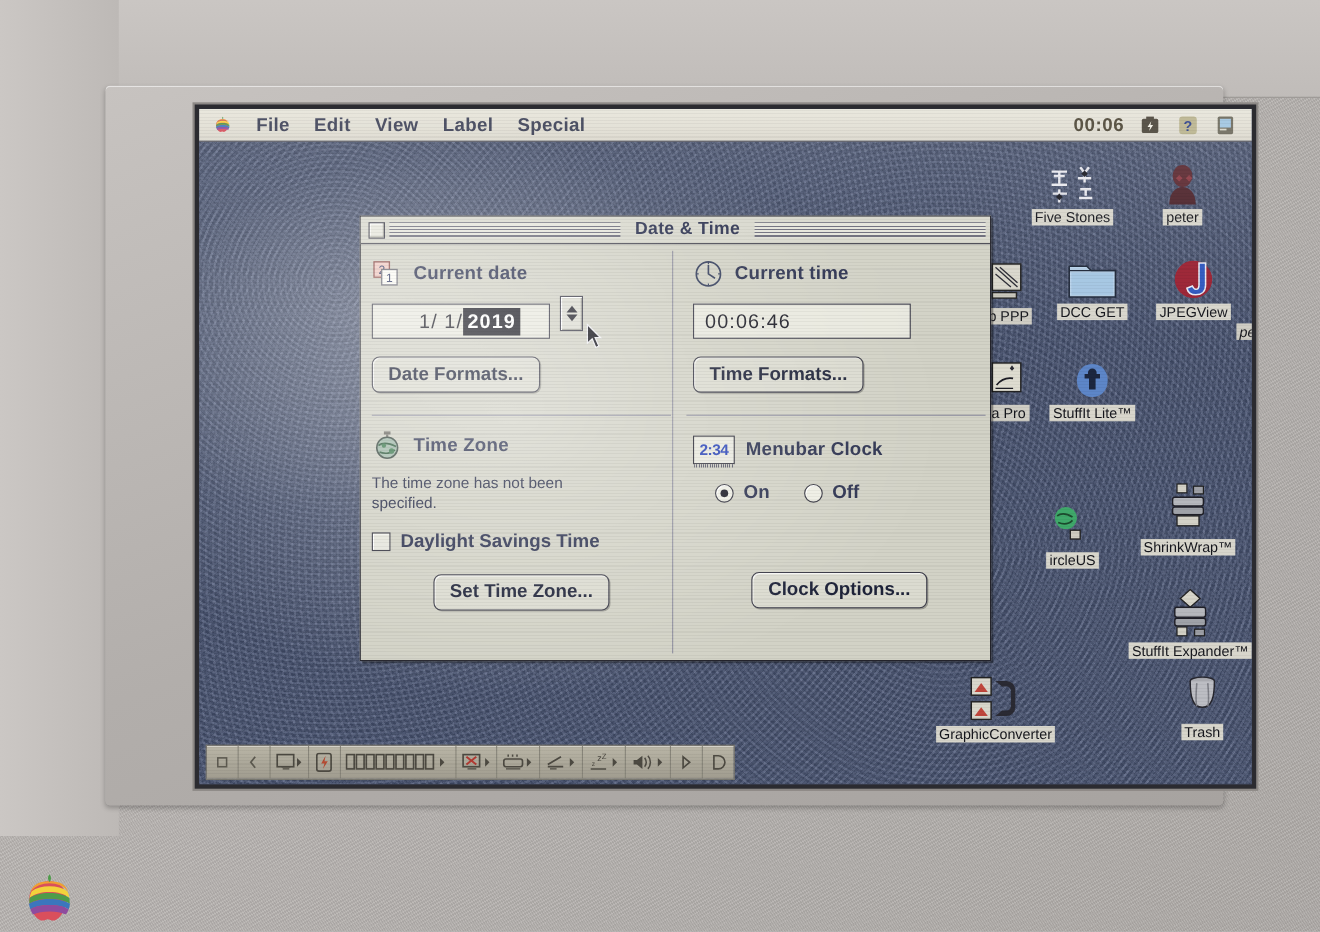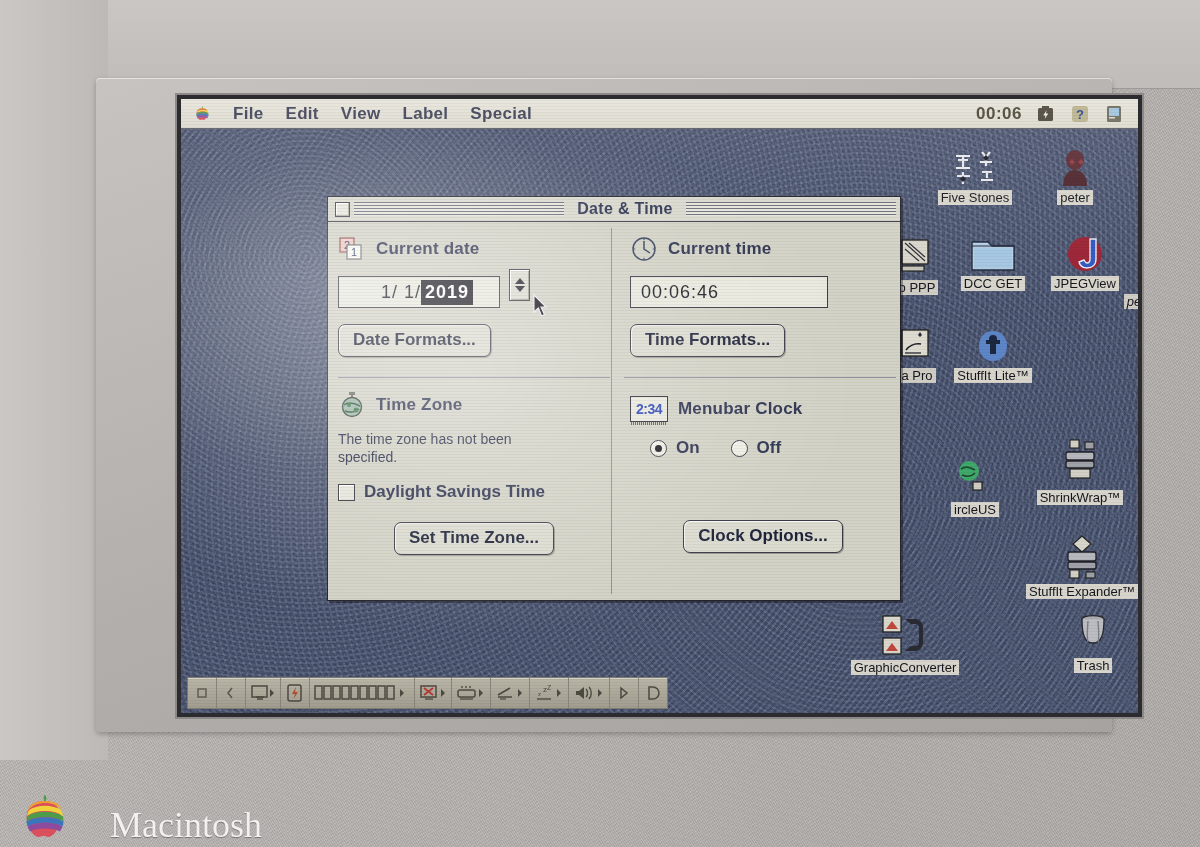--- a/index.html
+++ b/index.html
@@ -659,15 +659,14 @@
   <div id="brand">
     <svg width="46" height="52" viewBox="0 0 15 17">
       <path d="M7.5 3.3c2.6 0 5 1.9 5 5.2 0 3.5-2.2 6.5-3.9 6.5-.7 0-1.1-.4-1.6-.4s-.9.4-1.6.4C3.7 15 1.5 12 1.5 8.5c0-3.3 2.4-5.2 6-5.2z" fill="#d94f5c"></path>
       <path d="M2 6.3c1.3-1.6 3.3-2.4 5.5-2.4s4.2.8 5.5 2.4c-.5-1.8-2.2-3-5.5-3s-5 1.2-5.5 3z" fill="#f0a030"></path>
       <path d="M1.6 8.2c1.4-1.1 3.5-1.7 5.9-1.7s4.5.6 5.9 1.7c-.1-.7-.3-1.3-.6-1.9-1.3-1-3.2-1.5-5.3-1.5s-4 .5-5.3 1.5c-.3.6-.5 1.2-.6 1.9z" fill="#f2d23b"></path>
       <path d="M1.5 9.9c1.5-.9 3.6-1.4 6-1.4s4.5.5 6 1.4c0-.6 0-1.1-.1-1.6-1.4-1-3.5-1.5-5.9-1.5s-4.5.5-5.9 1.5c-.1.5-.1 1-.1 1.6z" fill="#4e9c4a"></path>
       <path d="M1.8 11.6c1.5-.8 3.5-1.2 5.7-1.2s4.2.4 5.7 1.2c.2-.5.3-1.1.4-1.6-1.5-.9-3.7-1.4-6.1-1.4s-4.6.5-6.1 1.4c.1.5.2 1.1.4 1.6z" fill="#3b76bd"></path>
       <path d="M2.6 13.2c1.3-.6 3-.9 4.9-.9s3.6.3 4.9.9c.3-.5.6-1 .8-1.6-1.5-.8-3.5-1.2-5.7-1.2s-4.2.4-5.7 1.2c.2.6.5 1.1.8 1.6z" fill="#8e4b9e"></path>
       <path d="M7.5 1.2c.6.6.6 1.7 0 2.4-.6-.7-.6-1.8 0-2.4z" fill="#4e9c4a"></path>
     </svg>
-    <div id="brandword">Macintosh</div>
   </div>
 </div>
 
 </body></html>

